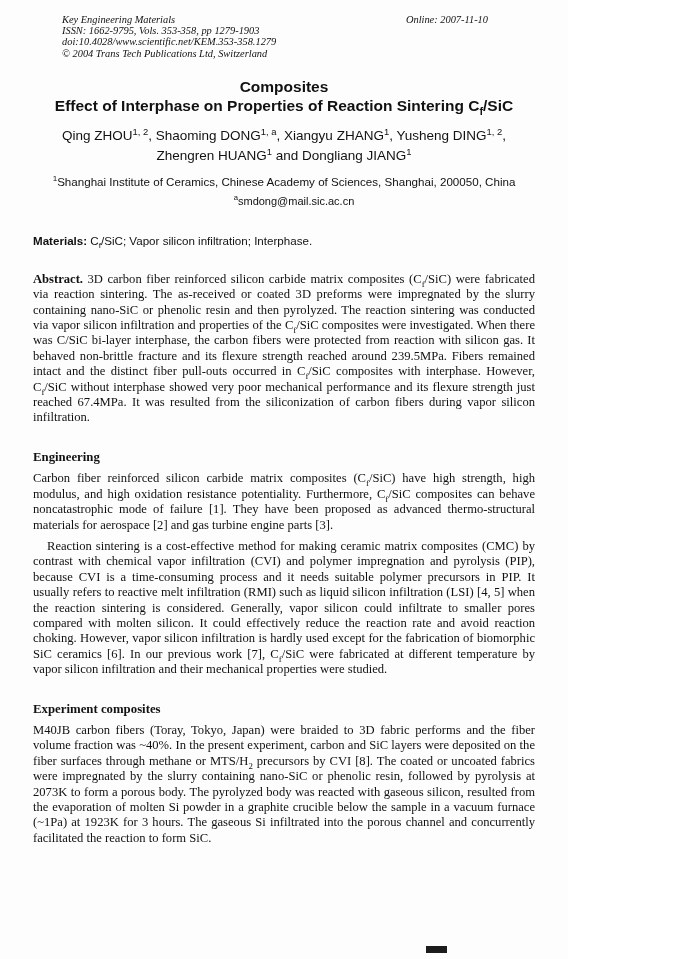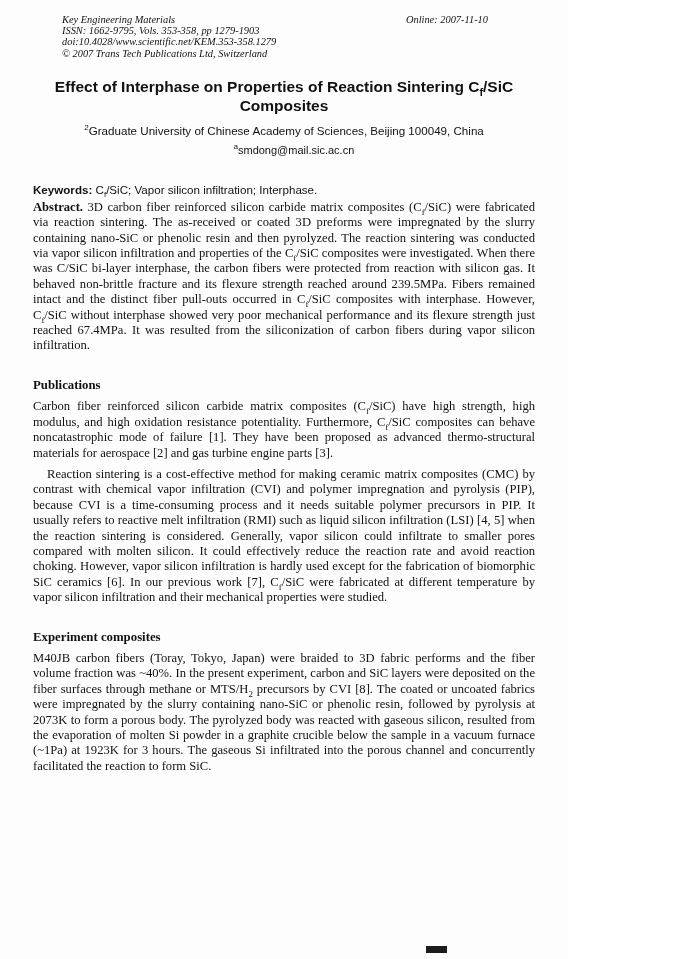--- a/index.html
+++ b/index.html
@@ -65,21 +65,21 @@
     line-height: 15px;
   }
   .keywords .label { font-weight: bold; }
   
   .body-text {
     margin: 0 33px;
     font-size: 12.6px;
     line-height: 15.4px;
     text-align: justify;
   }
-  .abstract { margin-top: 3px; }
+  .abstract { margin-top: 24px; }
   .abstract .label { font-weight: bold; }
   .section-heading {
     margin: 24px 0 6px 0;
     font-weight: bold;
     font-size: 12.8px;
   }
   p { margin: 0; }
   p.indent { text-indent: 14px; }
   p + p.indent { margin-top: 6px; }
   .footer-mark {
@@ -94,48 +94,52 @@
 </head>
 <body>
 
 <div class="page">
 
   <div class="header">
     <div class="left">
       <div>Key Engineering Materials</div>
       <div>ISSN: 1662-9795, Vols. 353-358, pp 1279-1903</div>
       <div>doi:10.4028/www.scientific.net/KEM.353-358.1279</div>
-      <div>© 2007 Trans Tech Publications Ltd, Switzerland</div>
+      <div>© 2004 Trans Tech Publications Ltd, Switzerland</div>
     </div>
     <div class="right">Online: 2007-11-10</div>
   </div>
 
   <div class="title">
+    <div>Composites</div>
     <div>Effect of Interphase on Properties of Reaction Sintering C<sub>f</sub>/SiC</div>
-    <div>Composites</div>
   </div>
 
+  <div class="authors">
+    <div>Qing ZHOU<sup>1, 2</sup>, Shaoming DONG<sup>1, a</sup>, Xiangyu ZHANG<sup>1</sup>, Yusheng DING<sup>1, 2</sup>,</div>
+    <div>Zhengren HUANG<sup>1</sup> and Dongliang JIANG<sup>1</sup></div>
+  </div>
 
   <div class="affiliations">
-    <div><sup>2</sup>Graduate University of Chinese Academy of Sciences, Beijing 100049, China</div>
+    <div><sup>1</sup>Shanghai Institute of Ceramics, Chinese Academy of Sciences, Shanghai, 200050, China</div>
   </div>
 
   <div class="email"><sup>a</sup>smdong@mail.sic.ac.cn</div>
 
   <div class="keywords">
-    <span class="label">Keywords:</span><span> C<sub>f</sub>/SiC; Vapor silicon infiltration; Interphase.</span>
+    <span class="label">Materials:</span><span> C<sub>f</sub>/SiC; Vapor silicon infiltration; Interphase.</span>
   </div>
 
   <div class="body-text">
 
     <p class="abstract">
       <span class="label">Abstract.</span><span> 3D carbon fiber reinforced silicon carbide matrix composites (C<sub>f</sub>/SiC) were fabricated via reaction sintering. The as-received or coated 3D preforms were impregnated by the slurry containing nano-SiC or phenolic resin and then pyrolyzed. The reaction sintering was conducted via vapor silicon infiltration and properties of the C<sub>f</sub>/SiC composites were investigated. When there was C/SiC bi-layer interphase, the carbon fibers were protected from reaction with silicon gas. It behaved non-brittle fracture and its flexure strength reached around 239.5MPa. Fibers remained intact and the distinct fiber pull-outs occurred in C<sub>f</sub>/SiC composites with interphase. However, C<sub>f</sub>/SiC without interphase showed very poor mechanical performance and its flexure strength just reached 67.4MPa. It was resulted from the siliconization of carbon fibers during vapor silicon infiltration.</span>
     </p>
 
-    <div class="section-heading">Publications</div>
+    <div class="section-heading">Engineering</div>
     <p>Carbon fiber reinforced silicon carbide matrix composites (C<sub>f</sub>/SiC) have high strength, high modulus, and high oxidation resistance potentiality. Furthermore, C<sub>f</sub>/SiC composites can behave noncatastrophic mode of failure [1]. They have been proposed as advanced thermo-structural materials for aerospace [2] and gas turbine engine parts [3].</p>
     <p class="indent">Reaction sintering is a cost-effective method for making ceramic matrix composites (CMC) by contrast with chemical vapor infiltration (CVI) and polymer impregnation and pyrolysis (PIP), because CVI is a time-consuming process and it needs suitable polymer precursors in PIP. It usually refers to reactive melt infiltration (RMI) such as liquid silicon infiltration (LSI) [4, 5] when the reaction sintering is considered. Generally, vapor silicon could infiltrate to smaller pores compared with molten silicon. It could effectively reduce the reaction rate and avoid reaction choking. However, vapor silicon infiltration is hardly used except for the fabrication of biomorphic SiC ceramics [6]. In our previous work [7], C<sub>f</sub>/SiC were fabricated at different temperature by vapor silicon infiltration and their mechanical properties were studied.</p>
 
     <div class="section-heading">Experiment composites</div>
     <p>M40JB carbon fibers (Toray, Tokyo, Japan) were braided to 3D fabric performs and the fiber volume fraction was ~40%. In the present experiment, carbon and SiC layers were deposited on the fiber surfaces through methane or MTS/H<sub>2</sub> precursors by CVI [8]. The coated or uncoated fabrics were impregnated by the slurry containing nano-SiC or phenolic resin, followed by pyrolysis at 2073K to form a porous body. The pyrolyzed body was reacted with gaseous silicon, resulted from the evaporation of  molten Si powder in a graphite crucible below the sample in a vacuum furnace (~1Pa) at 1923K for 3 hours. The gaseous Si infiltrated into the porous channel and concurrently facilitated the reaction to form SiC.</p>
 
   </div>
 
   <div class="footer-mark"></div>
 

